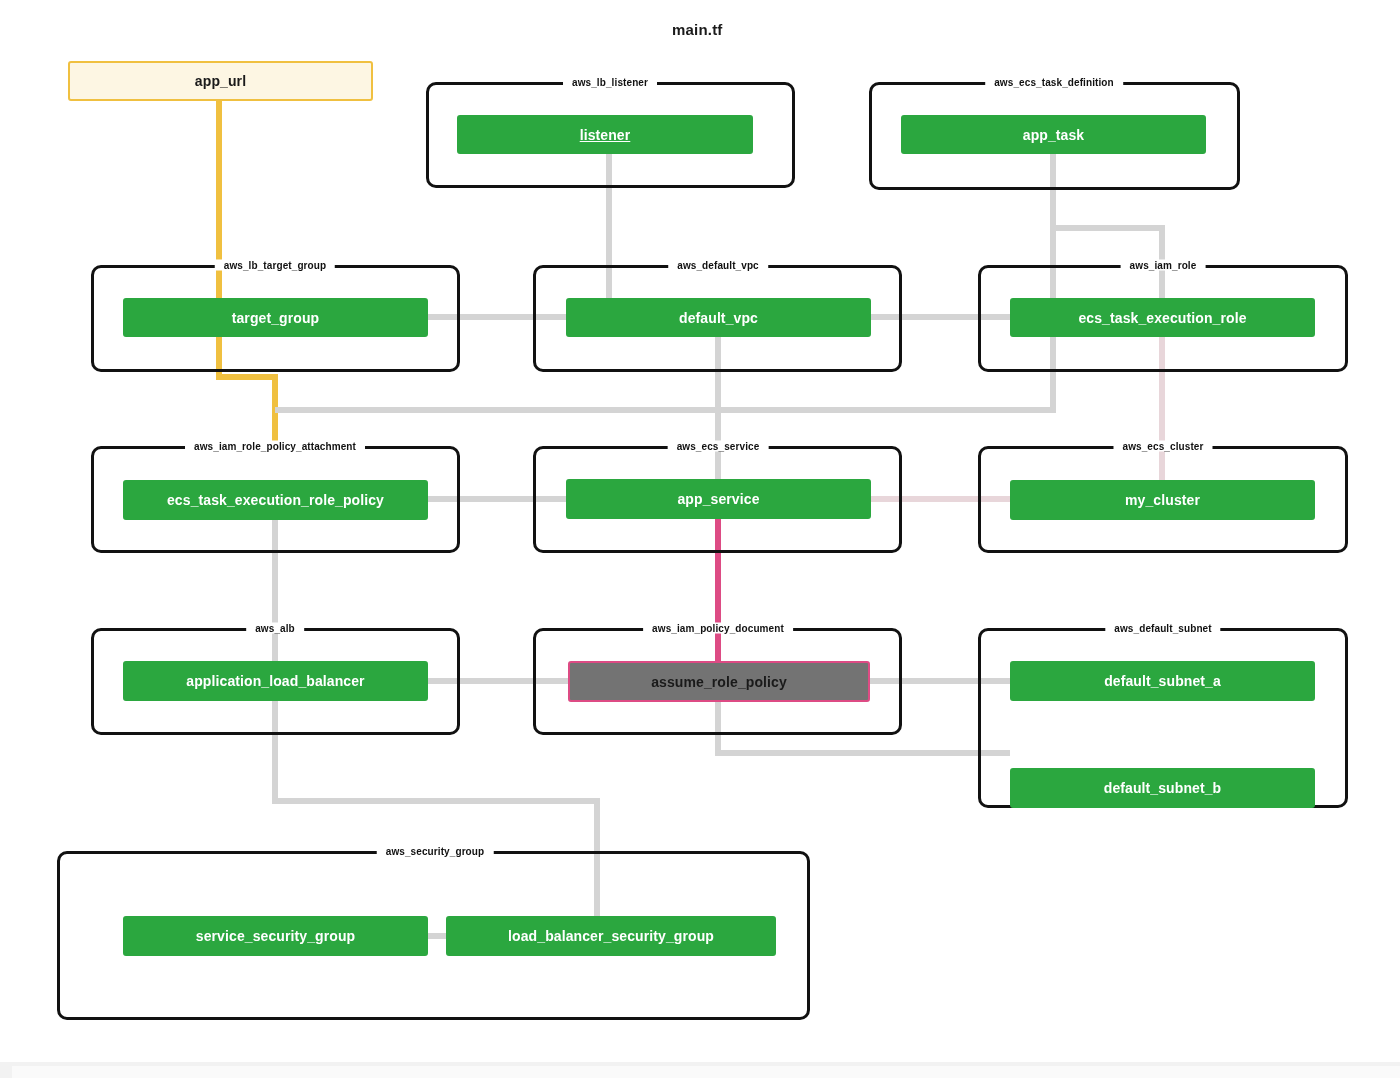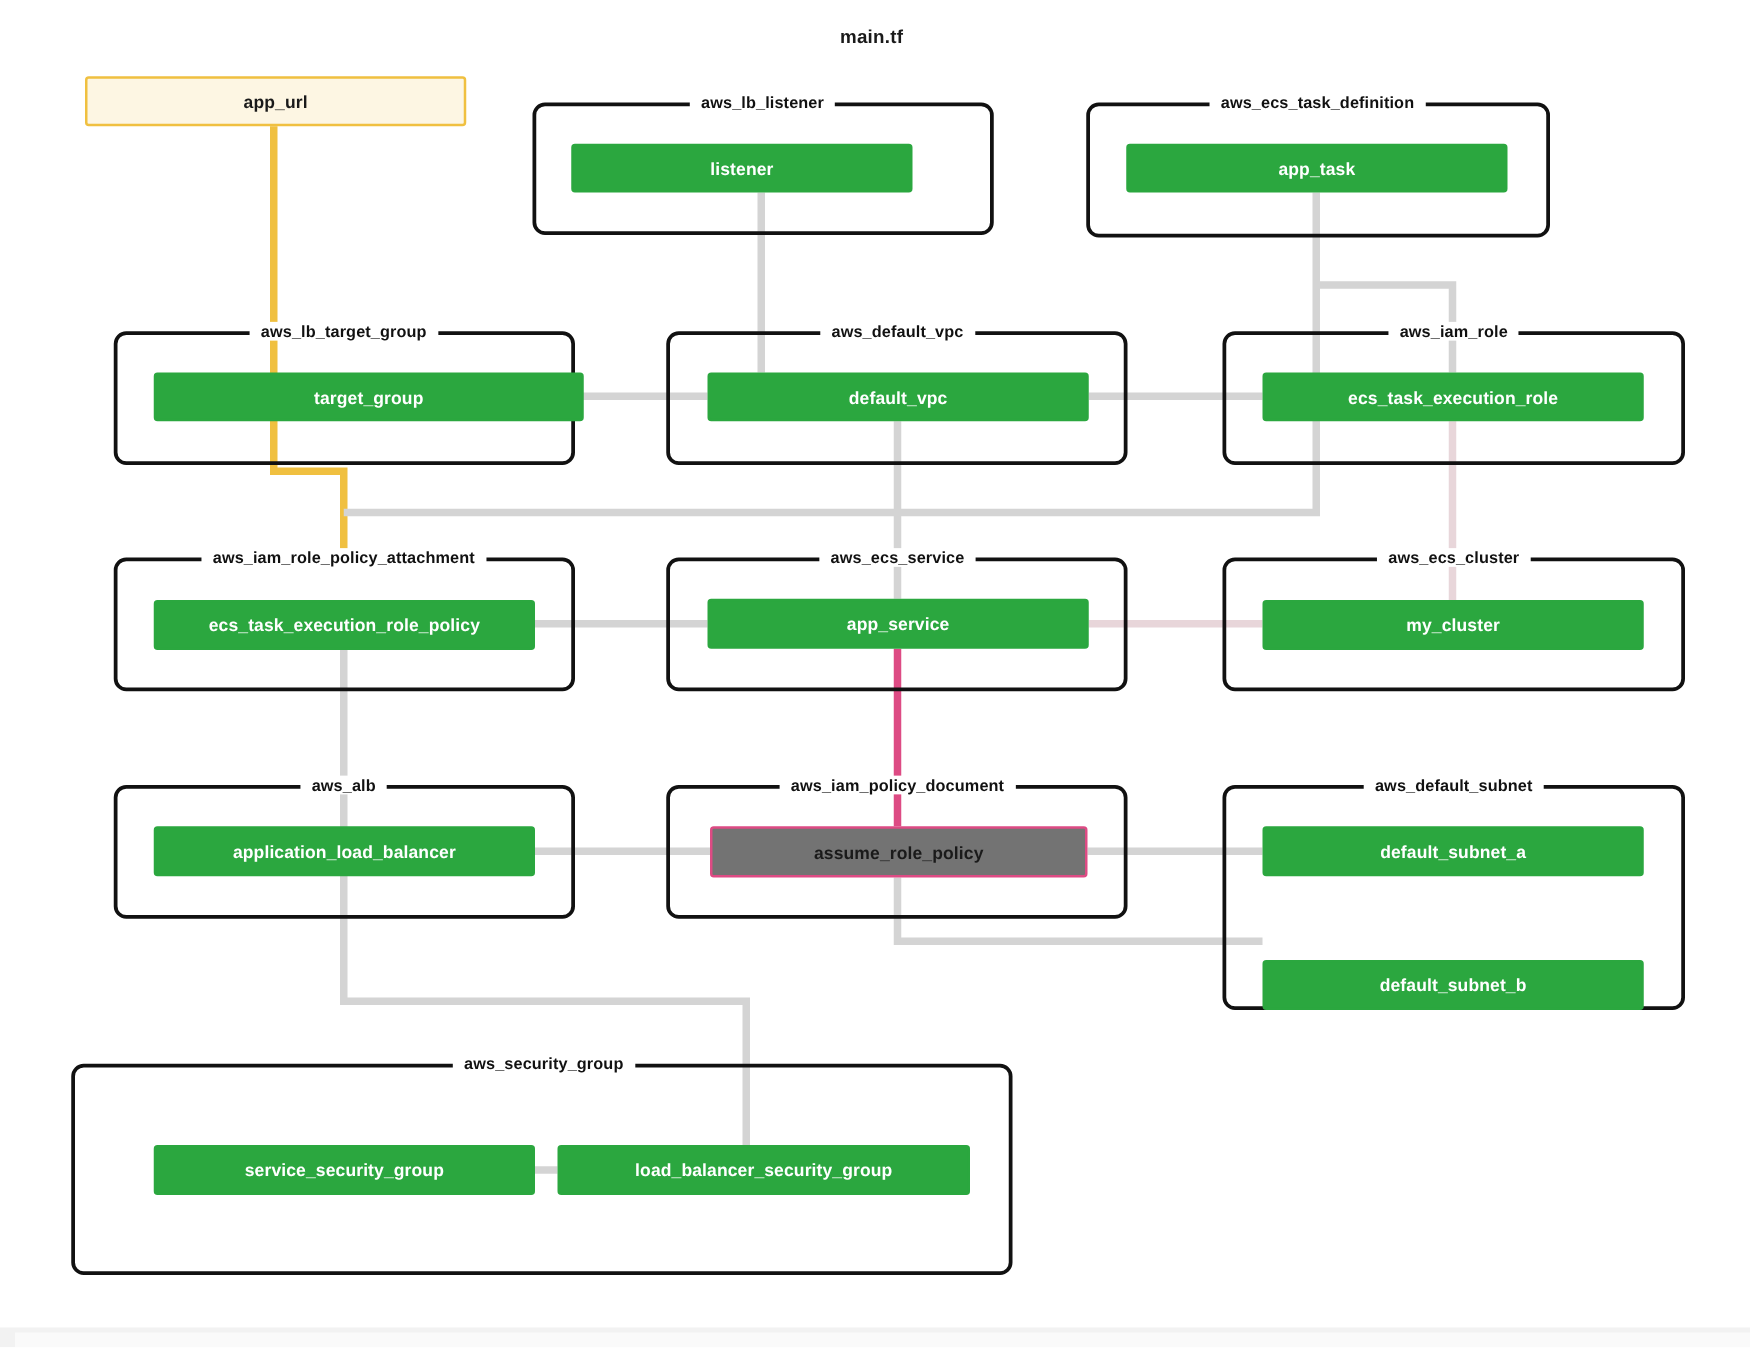--- a/index.html
+++ b/index.html
@@ -32,21 +32,21 @@
   }
   .group {
     position: absolute;
     border: 3px solid #111111;
     border-radius: 10px;
     box-sizing: border-box;
     background: transparent;
   }
   .group-label {
     position: absolute;
-    font-size: 13px;
+    font-size: 10px;
     font-weight: bold;
     color: #111111;
     background: #ffffff;
     padding: 0 9px;
     white-space: nowrap;
     transform: translate(-50%, -50%);
     letter-spacing: 0.1px;
   }
   .node {
     position: absolute;
@@ -139,23 +139,23 @@
       <div class="group-label" style="left: 275px; top: 628px;">aws_alb</div>
       <div class="group" style="left: 533px; top: 628px; width: 369px; height: 107px;"></div>
       <div class="group-label" style="left: 718px; top: 628px;">aws_iam_policy_document</div>
       <div class="group" style="left: 978px; top: 628px; width: 370px; height: 180px;"></div>
       <div class="group-label" style="left: 1163px; top: 628px;">aws_default_subnet</div>
       <div class="group" style="left: 57px; top: 851px; width: 753px; height: 169px;"></div>
       <div class="group-label" style="left: 435px; top: 851px;">aws_security_group</div>
     </div>
   <div id="nodes-layer">
       <div class="node output" style="left: 68px; top: 61px; width: 305px; height: 40px;">app_url</div>
-      <div class="node resource" style="left: 457px; top: 115px; width: 273px; height: 39px;">listener</div>
+      <div class="node resource" style="left: 457px; top: 115px; width: 296px; height: 39px; text-decoration: underline;">listener</div>
       <div class="node resource" style="left: 901px; top: 115px; width: 305px; height: 39px;">app_task</div>
-      <div class="node resource" style="left: 123px; top: 298px; width: 344px; height: 39px;">target_group</div>
+      <div class="node resource" style="left: 123px; top: 298px; width: 305px; height: 39px;">target_group</div>
       <div class="node resource" style="left: 566px; top: 298px; width: 305px; height: 39px;">default_vpc</div>
       <div class="node resource" style="left: 1010px; top: 298px; width: 305px; height: 39px;">ecs_task_execution_role</div>
       <div class="node resource" style="left: 123px; top: 480px; width: 305px; height: 40px;">ecs_task_execution_role_policy</div>
       <div class="node resource" style="left: 566px; top: 479px; width: 305px; height: 40px;">app_service</div>
       <div class="node resource" style="left: 1010px; top: 480px; width: 305px; height: 40px;">my_cluster</div>
       <div class="node resource" style="left: 123px; top: 661px; width: 305px; height: 40px;">application_load_balancer</div>
       <div class="node data" style="left: 568px; top: 661px; width: 302px; height: 41px;">assume_role_policy</div>
       <div class="node resource" style="left: 1010px; top: 661px; width: 305px; height: 40px;">default_subnet_a</div>
       <div class="node resource" style="left: 1010px; top: 733px; width: 305px; height: 40px; margin-top: 35px;">default_subnet_b</div>
       <div class="node resource" style="left: 123px; top: 916px; width: 305px; height: 40px;">service_security_group</div>

